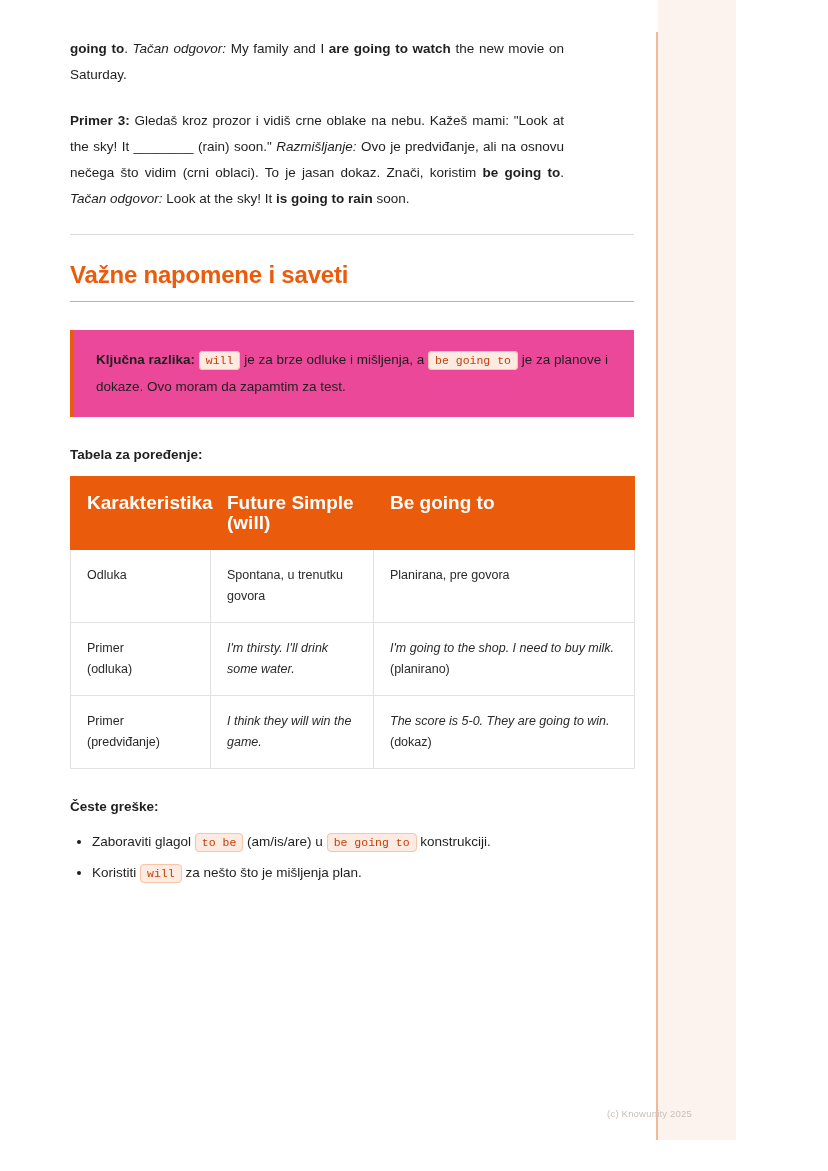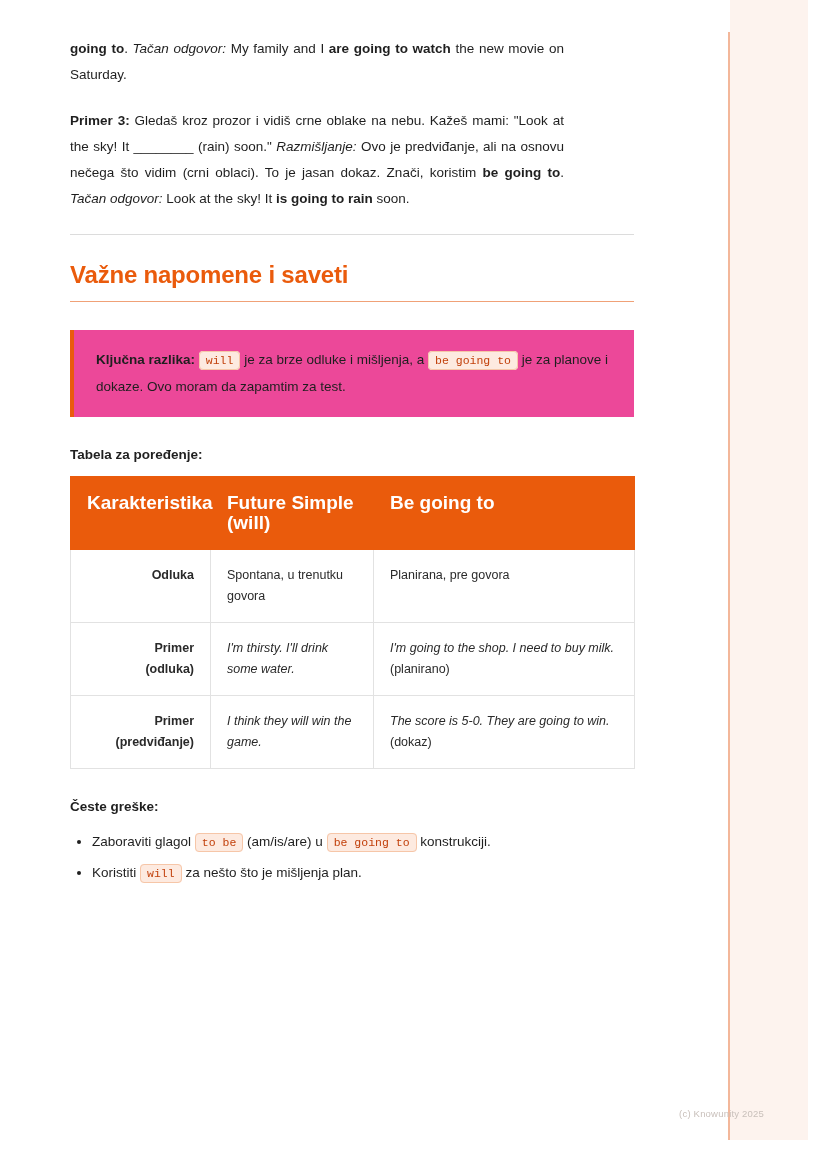--- a/index.html
+++ b/index.html
@@ -7,21 +7,21 @@
   body {
     width: 828px;
     min-height: 1171px;
     background: #ffffff;
     font-family: "Liberation Sans", sans-serif;
     color: #1f1f1f;
     position: relative;
   }
   .page {
     position: relative;
-    width: 808px;
+    width: 736px;
     min-height: 1171px;
     background: #ffffff;
     overflow: hidden;
   }
   
   .right-band {
     position: absolute;
     top: 0; right: 0;
     width: 78px;
     height: 1140px;
@@ -113,24 +113,23 @@
   }
   table.cmp td {
     border: 1px solid #e2e2e2;
     padding: 15px 16px;
     font-size: 12.5px;
     line-height: 21px;
     vertical-align: top;
     color: #2a2a2a;
   }
   table.cmp td.rowhead {
-    font-weight: bold;
+    font-weight: normal;
     font-size: 12.5px;
     width: 140px;
-    text-align: right;
   }
   table.cmp col.c1 { width: 140px; }
   table.cmp col.c2 { width: 163px; }
   table.cmp col.c3 { width: 261px; }
   ul.bullets {
     margin: 0;
     padding-left: 22px;
     font-size: 13.5px;
     line-height: 28px;
   }

